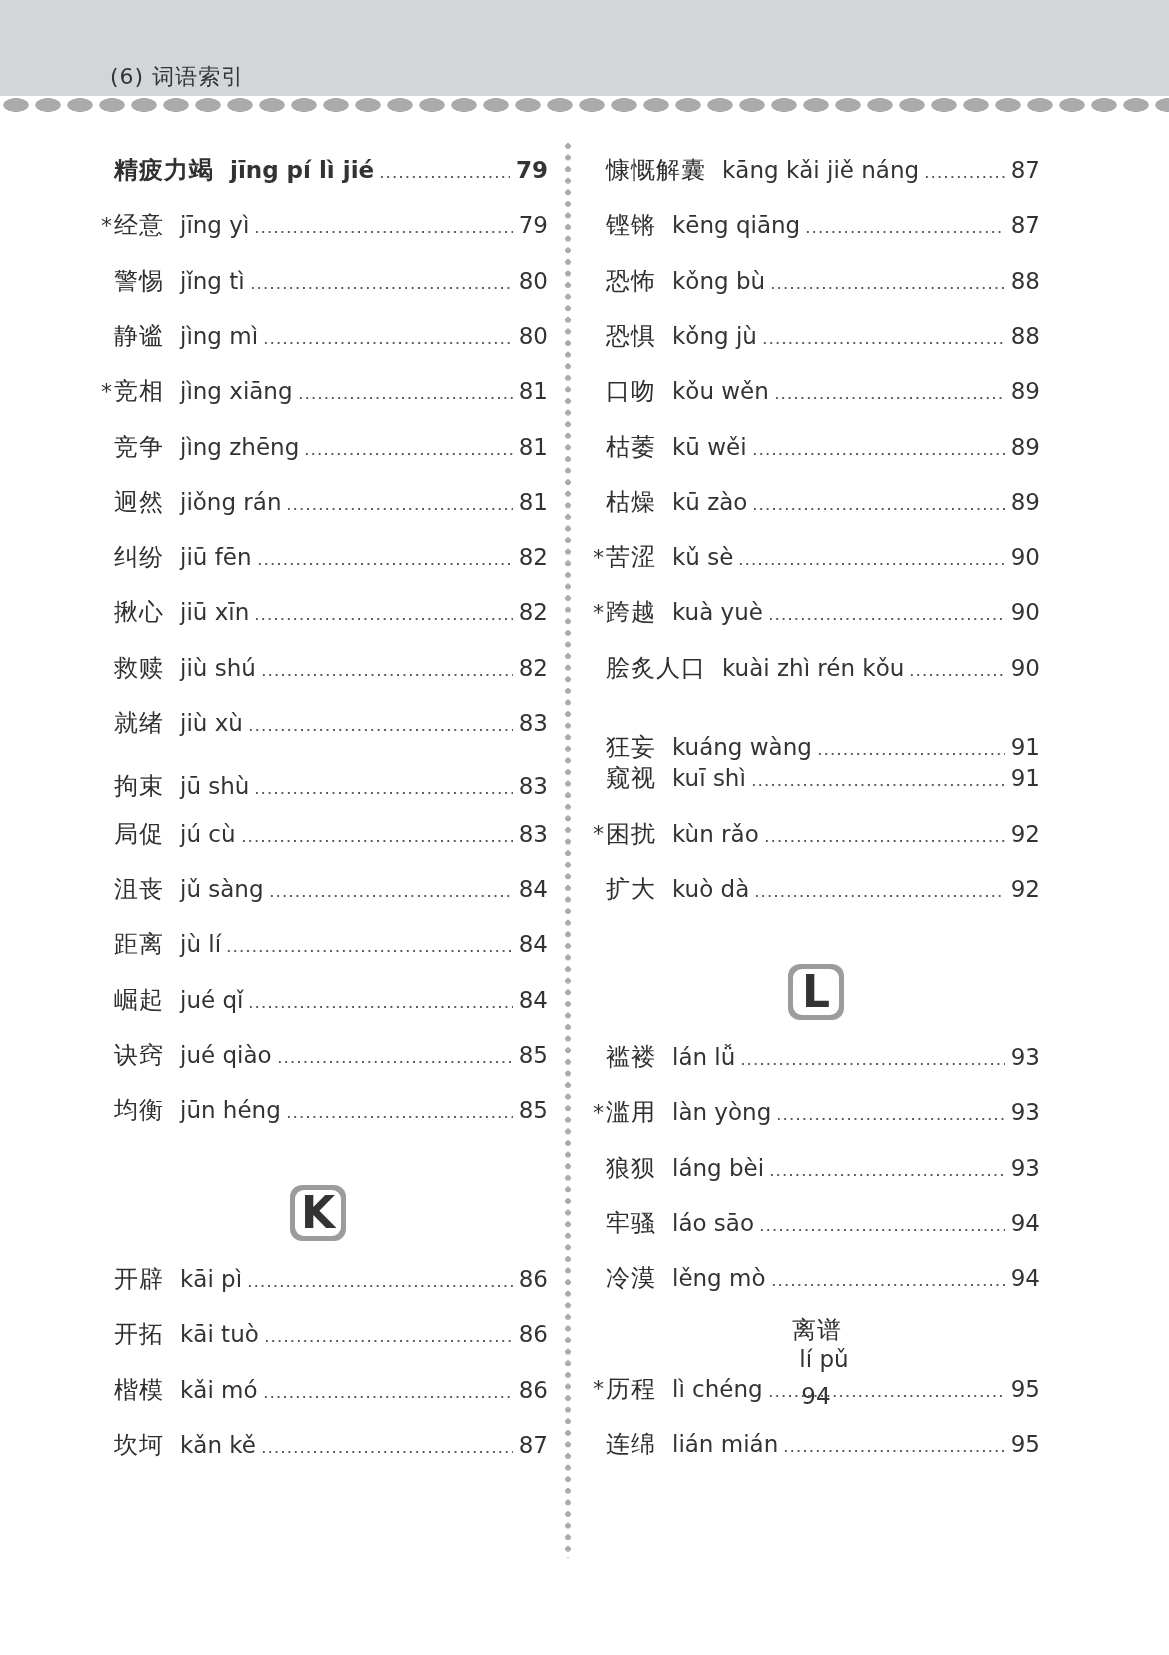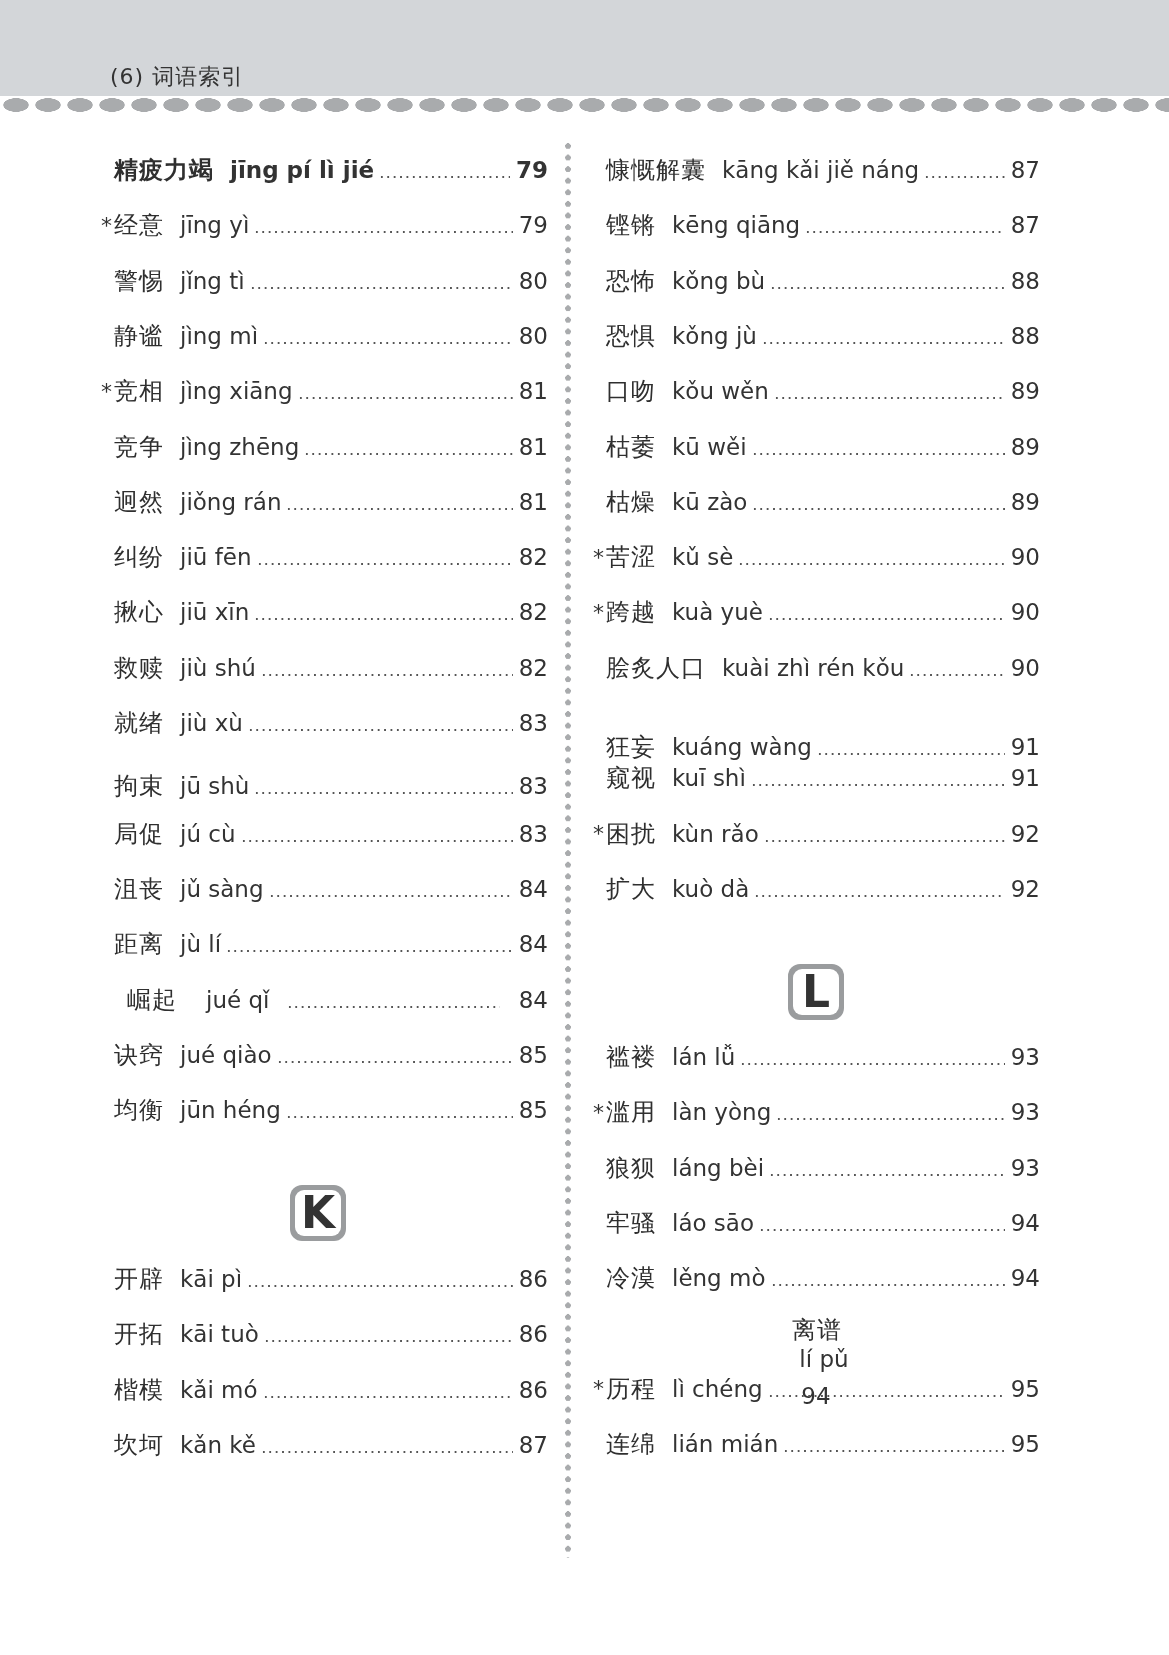--- a/index.html
+++ b/index.html
@@ -165,21 +165,21 @@
       <span class="leader"></span>
       <span class="page">84</span>
     </div>
     <div class="entry" style="top: 774.2px;">
       <span class="star"></span>
       <span class="word">距离</span>
       <span class="pinyin">jù lí</span>
       <span class="leader"></span>
       <span class="page">84</span>
     </div>
-    <div class="entry" style="top: 829.5px; gap: 13px;">
+    <div class="entry" style="top: 829.5px;">
       <span class="star"></span>
       <span class="word">崛起</span>
       <span class="pinyin">jué qǐ</span>
       <span class="leader"></span>
       <span class="page">84</span>
     </div>
     <div class="entry" style="top: 884.8px;">
       <span class="star"></span>
       <span class="word">诀窍</span>
       <span class="pinyin">jué qiào</span>

